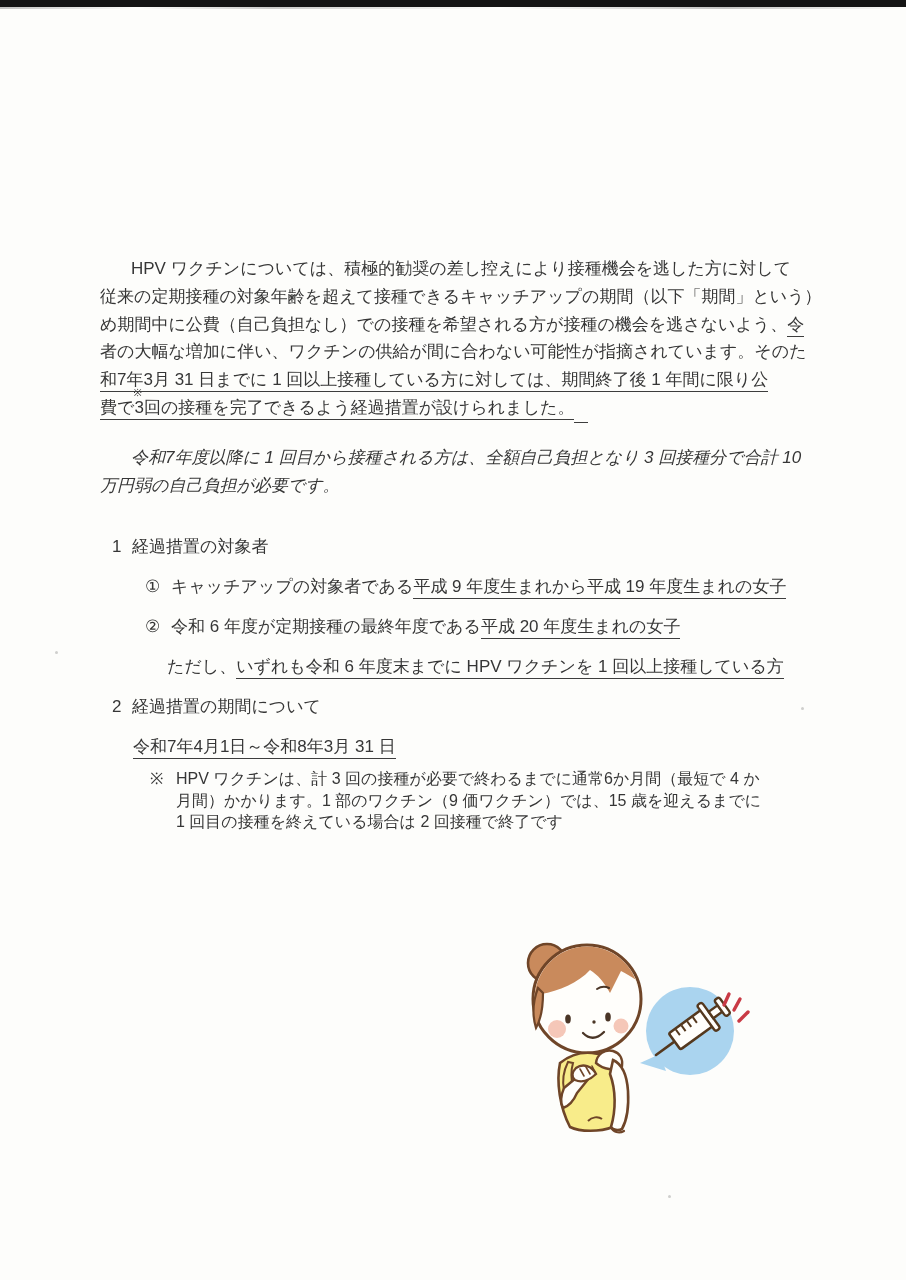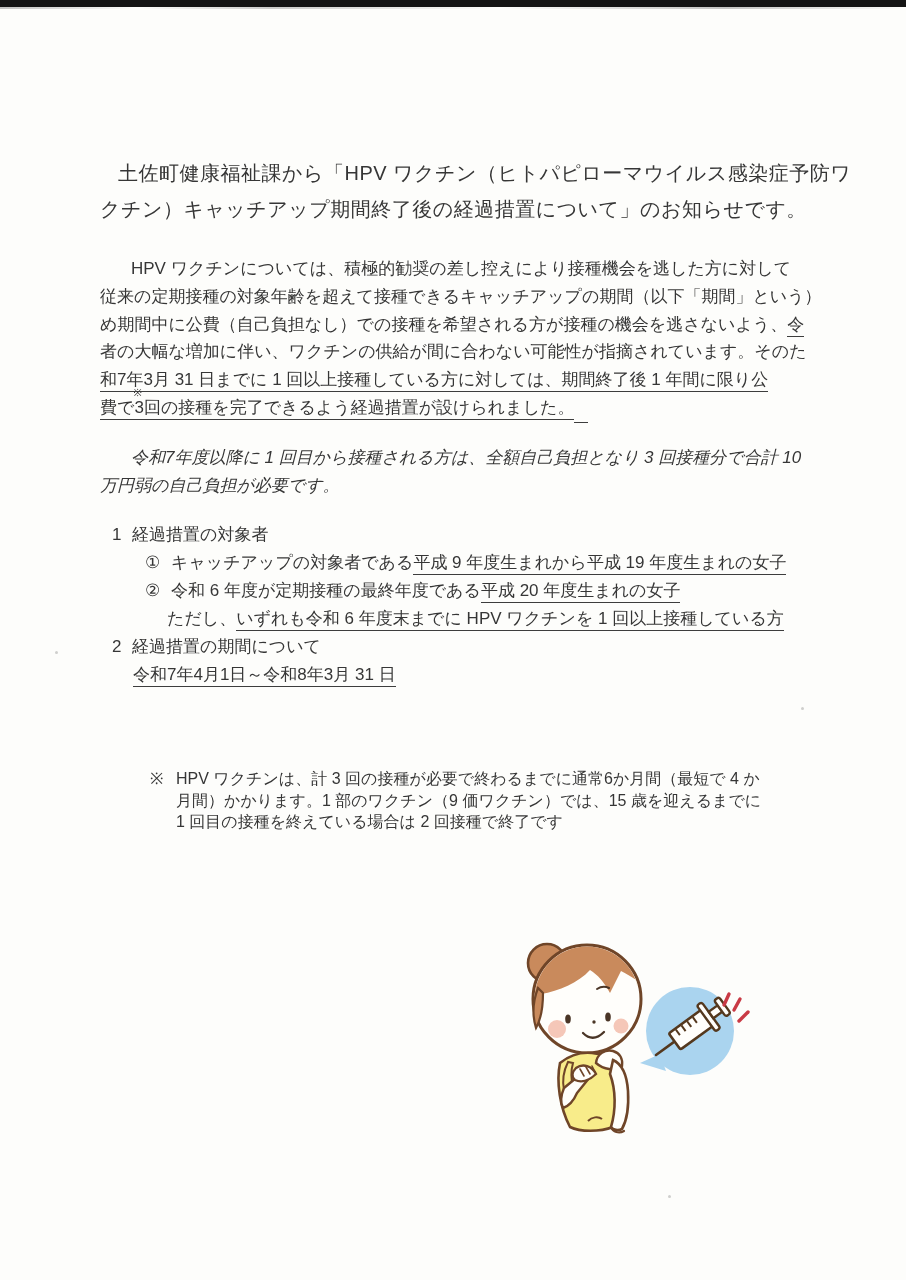--- a/index.html
+++ b/index.html
@@ -19,42 +19,38 @@
   .hdr .ln1{padding-left:18px;}
   .intro{top:255px;font-size:17px;line-height:27.8px;}
   .cost{top:444px;font-size:17px;line-height:27.8px;font-style:italic;}
   .ln{white-space:nowrap;}
   .indent{text-indent:14px;}
   .u{border-bottom:1.3px solid #3d3d3d;padding-bottom:2px;}
   .u-tail{display:inline-block;width:14px;border-bottom:1.3px solid #3d3d3d;height:1em;vertical-align:bottom;}
   .refwrap{position:relative;}
   .refmark{position:absolute;top:-10px;left:-1px;font-size:10px;line-height:10px;color:#363636;}
   .items{top:521px;left:112px;font-size:17px;}
-  .items .row{line-height:28px;white-space:nowrap;}
+  .items .row{line-height:28px;white-space:nowrap;margin-top:12px;}
   .items .no{display:inline-block;width:20px;}
   .items .sub{padding-left:33px;}
   .items .sub .marker{display:inline-block;width:26px;}
   .items .cont{padding-left:55px;}
   .items .period{padding-left:21px;}
   .fnote{top:768px;left:150px;width:680px;font-size:16px;line-height:21.5px;display:flex;}
   .fnote .fn-marker{width:26px;flex:none;}
   .speck{position:absolute;width:3px;height:3px;border-radius:50%;background:#cfcfcd;}
   .illus{position:absolute;left:480px;top:930px;width:340px;height:250px;}
 </style>
 </head>
 <body>
 
 <div class="page">
 
   <div class="topbar"></div>
 
-  <div class="block hdr">
-    <div class="ln ln1">土佐町健康福祉課から「HPV ワクチン（ヒトパピローマウイルス感染症予防ワ</div>
-    <div class="ln">クチン）キャッチアップ期間終了後の経過措置について」のお知らせです。</div>
-  </div>
 
   <div class="block intro">
     <div class="ln indent">　HPV ワクチンについては、積極的勧奨の差し控えにより接種機会を逃した方に対して</div>
     <div class="ln">従来の定期接種の対象年齢を超えて接種できるキャッチアップの期間（以下「期間」という）</div>
     <div class="ln"><span>め期間中に公費（自己負担なし）での接種を希望される方が接種の機会を逃さないよう、</span><span class="u">令</span></div>
     <div class="ln">者の大幅な増加に伴い、ワクチンの供給が間に合わない可能性が指摘されています。そのた</div>
     <div class="ln"><span class="u">和7年3月 31 日までに 1 回以上接種している方に対しては、期間終了後 1 年間に限り公</span></div>
     <div class="ln"><span class="u">費で</span><span class="u refwrap"><span class="refmark">※</span><span>3</span></span><span class="u">回の接種を完了できるよう経過措置が設けられました。</span><span class="u-tail"></span></div>
   </div>
 

